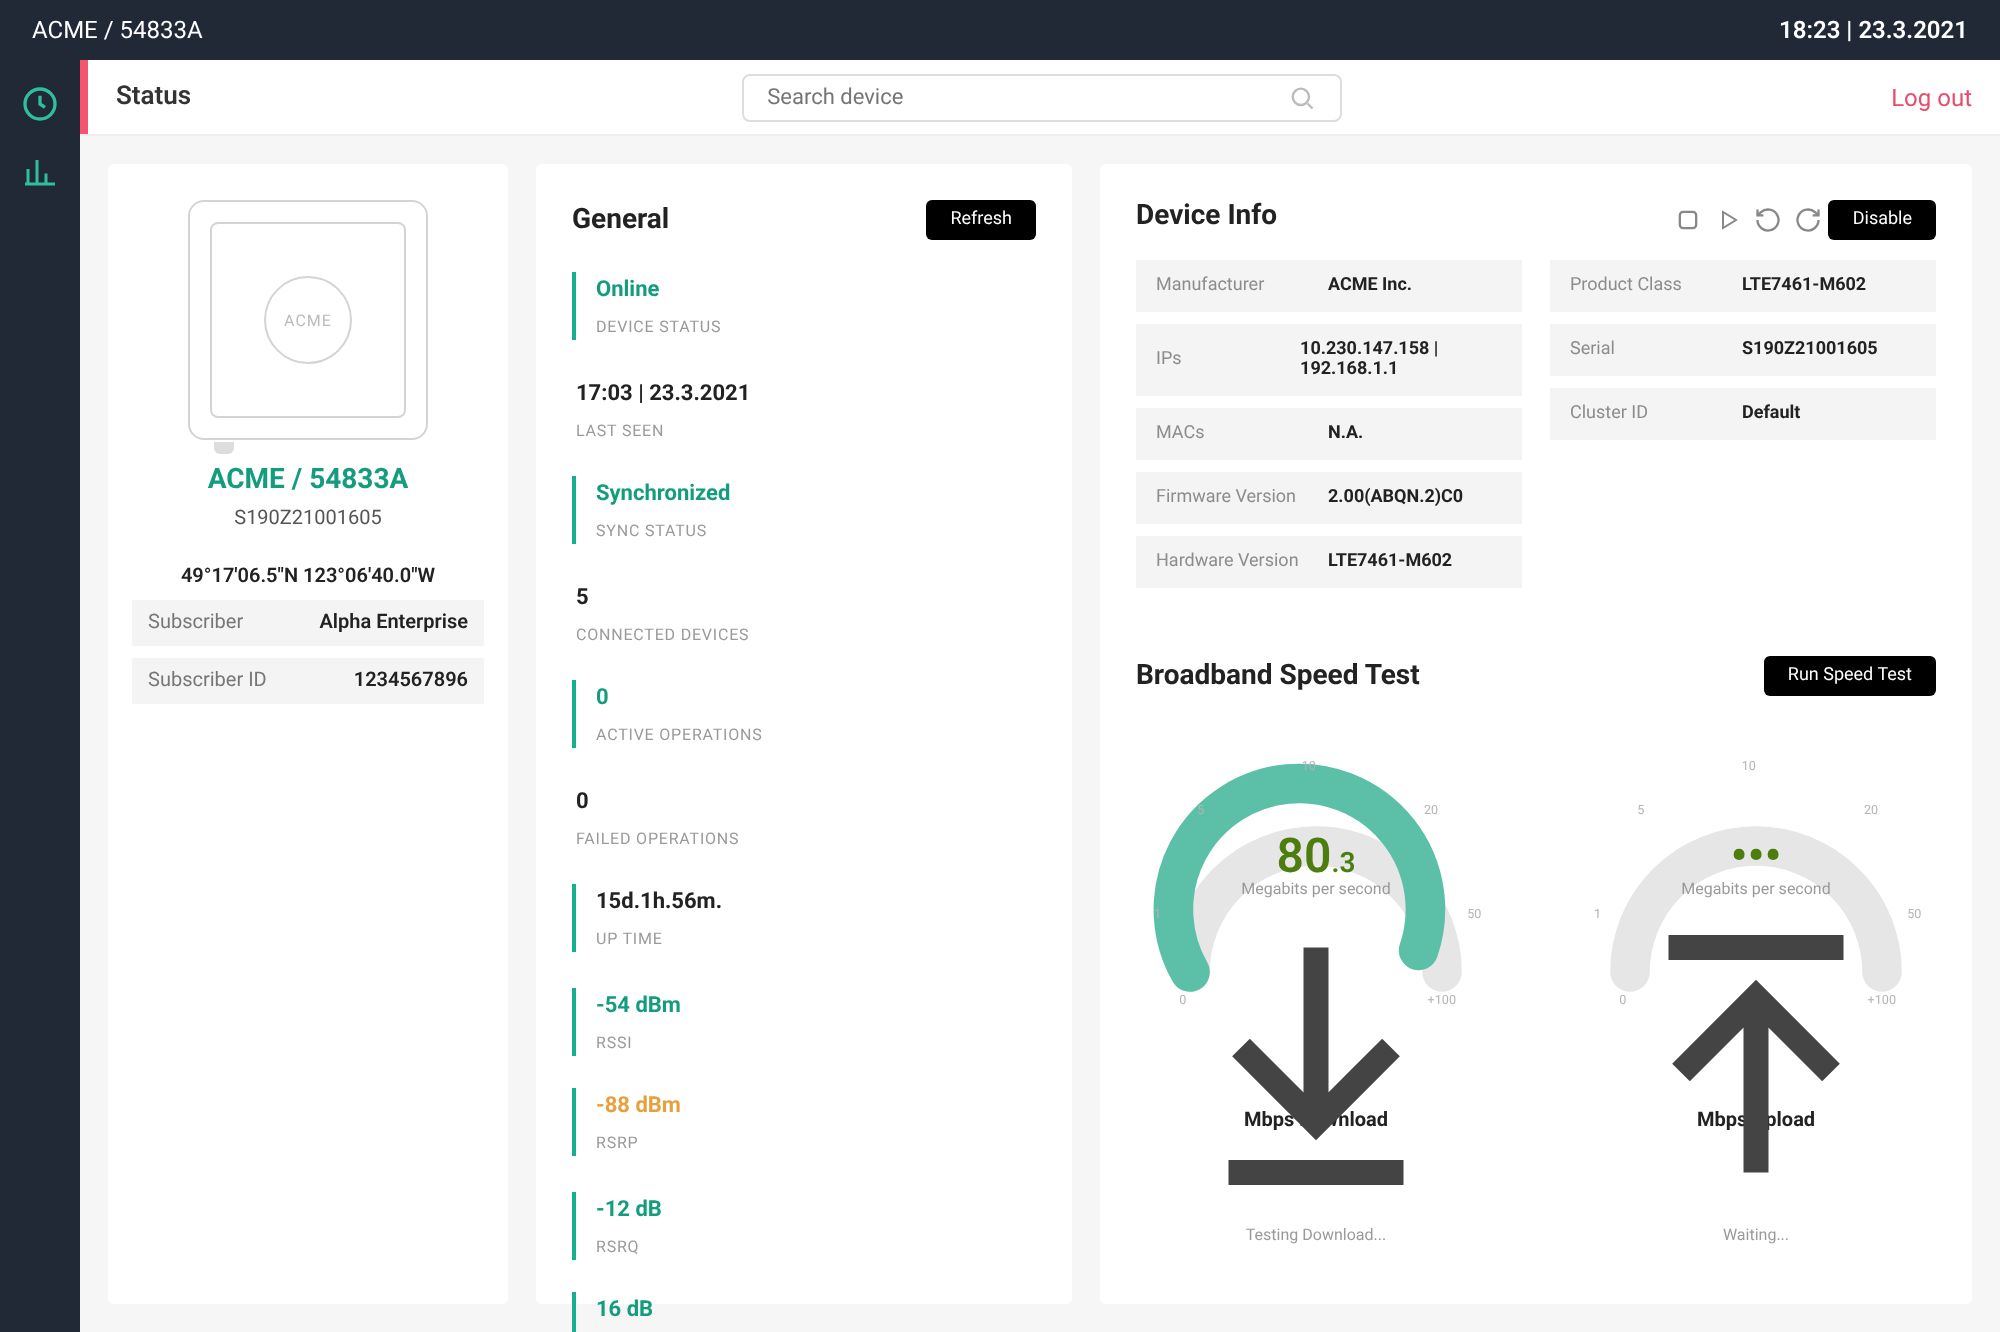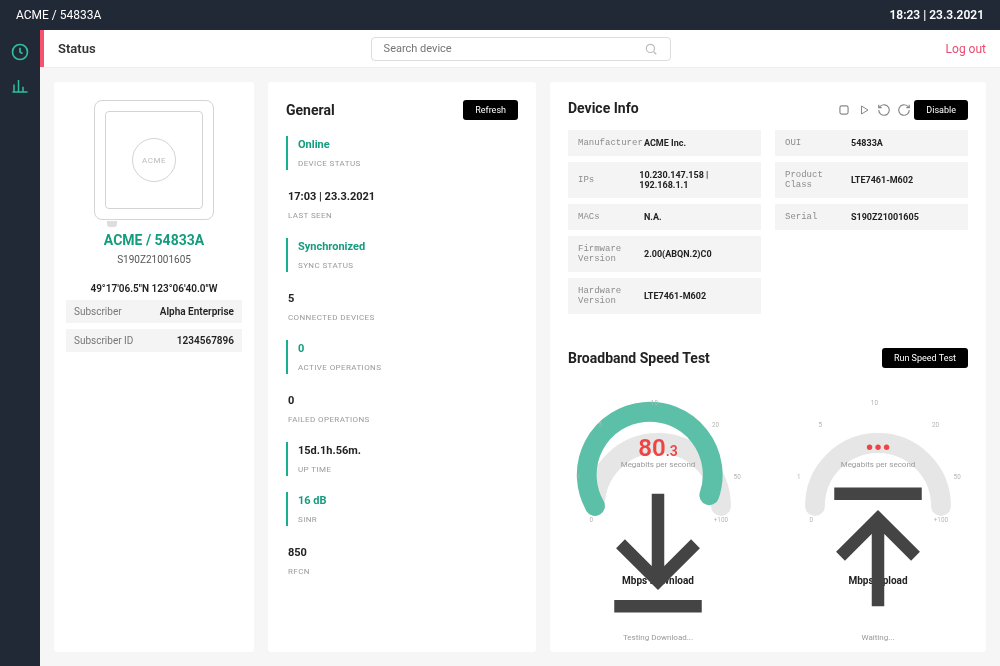--- a/index.html
+++ b/index.html
@@ -53,32 +53,32 @@
 .tile.plain { border-left-color: transparent; padding-left:0;}
 .tile.plain .val { color:#222; }
 
 
 .dev-head { display:flex; align-items:flex-start; margin-bottom:10px; gap:0;}
 .dev-head .sect-title { margin-right:auto; }
 .iconbtn { width:20px; height:20px; display:flex; align-items:center; justify-content:center; color:#888; border-radius:3px; cursor:pointer; }
 .info-grid { display:flex; gap:14px; margin-top:4px;}
 .info-col { flex:1; }
 .info-row { display:flex; align-items:center; background:#f4f4f5; padding:8px 10px; font-size:9px; margin-bottom:6px; }
-.info-row .k { color:#8c8c8c; width:66px;font-family:Liberation Mono, monospace; }
+.info-row .k { color:#8c8c8c; width:86px; }
 .info-row .v { color:#222; font-weight:700; }
 
 
 .speed-sect { margin-top:28px; }
 .speed-head { display:flex; align-items:center; }
 .speed-head .btn-dark { margin-left:auto; }
 .gauges { display:flex; gap:40px; margin-top:18px; justify-content:space-around; }
 .gauge { width:180px; text-align:center; position:relative; }
 .gauge svg { width:180px; height:150px; }
 .ticklabel { font-size:7px; fill:#b4b4b4; }
-.gauge .big { font-size:24px; font-weight:600; color:#ef4444; }
+.gauge .big { font-size:24px; font-weight:600; color:#4d7c0f; }
 .gauge .big .dec { font-size:14px; }
 .gauge .unit { font-size:8px; color:#9a9a9a; margin-top:-2px; }
 .gauge .arrow { margin-top:6px; color:#555; }
 .gauge .status { font-size:8px; color:#9a9a9a; margin-top:4px; }
 .gauge .dots { font-size:10px; color:#9a9a9a; margin-top:12px; }
 .gauge .caption { font-size:10px; font-weight:700; color:#222; margin-top:12px; }
 .gauge .overlay { position:absolute; top:48px; left:0; right:0; text-align:center; }
 
 </style>
 </head>
@@ -172,20 +172,34 @@
           <div class="tile plain">
             <div class="val">0</div>
             <div class="lab">FAILED OPERATIONS</div>
           </div>
         </div>
         <div class="tile-row">
           <div class="tile">
             <div class="val">15d.1h.56m.</div>
             <div class="lab">UP TIME</div>
           </div>
+          <div class="tile green">
+            <div class="val">-54 dBm</div>
+            <div class="lab">RSSI</div>
+          </div>
+        </div>
+        <div class="tile-row">
+          <div class="tile orange">
+            <div class="val">-88 dBm</div>
+            <div class="lab">RSRP</div>
+          </div>
+          <div class="tile green">
+            <div class="val">-12 dB</div>
+            <div class="lab">RSRQ</div>
+          </div>
         </div>
         <div class="tile-row">
           <div class="tile green">
             <div class="val">16 dB</div>
             <div class="lab">SINR</div>
           </div>
           <div class="tile plain">
             <div class="val">850</div>
             <div class="lab">RFCN</div>
           </div>
@@ -238,30 +252,30 @@
             <span class="k">Firmware Version</span>
             <span class="v">2.00(ABQN.2)C0</span>
           </div>
           <div class="info-row">
             <span class="k">Hardware Version</span>
             <span class="v">LTE7461-M602</span>
           </div>
         </div>
       <div class="info-col" id="info-right">
           <div class="info-row">
-            <span class="k">OUI</span>
-            <span class="v">54833A</span>
-          </div>
-          <div class="info-row">
             <span class="k">Product Class</span>
             <span class="v">LTE7461-M602</span>
           </div>
           <div class="info-row">
             <span class="k">Serial</span>
             <span class="v">S190Z21001605</span>
+          </div>
+          <div class="info-row">
+            <span class="k">Cluster ID</span>
+            <span class="v">Default</span>
           </div>
         </div>
     </div>
 
     <div class="speed-sect">
       <div class="speed-head">
         <div class="sect-title">Broadband Speed Test</div>
         <button class="btn-dark">Run Speed Test</button>
       </div>
       <div class="gauges">

